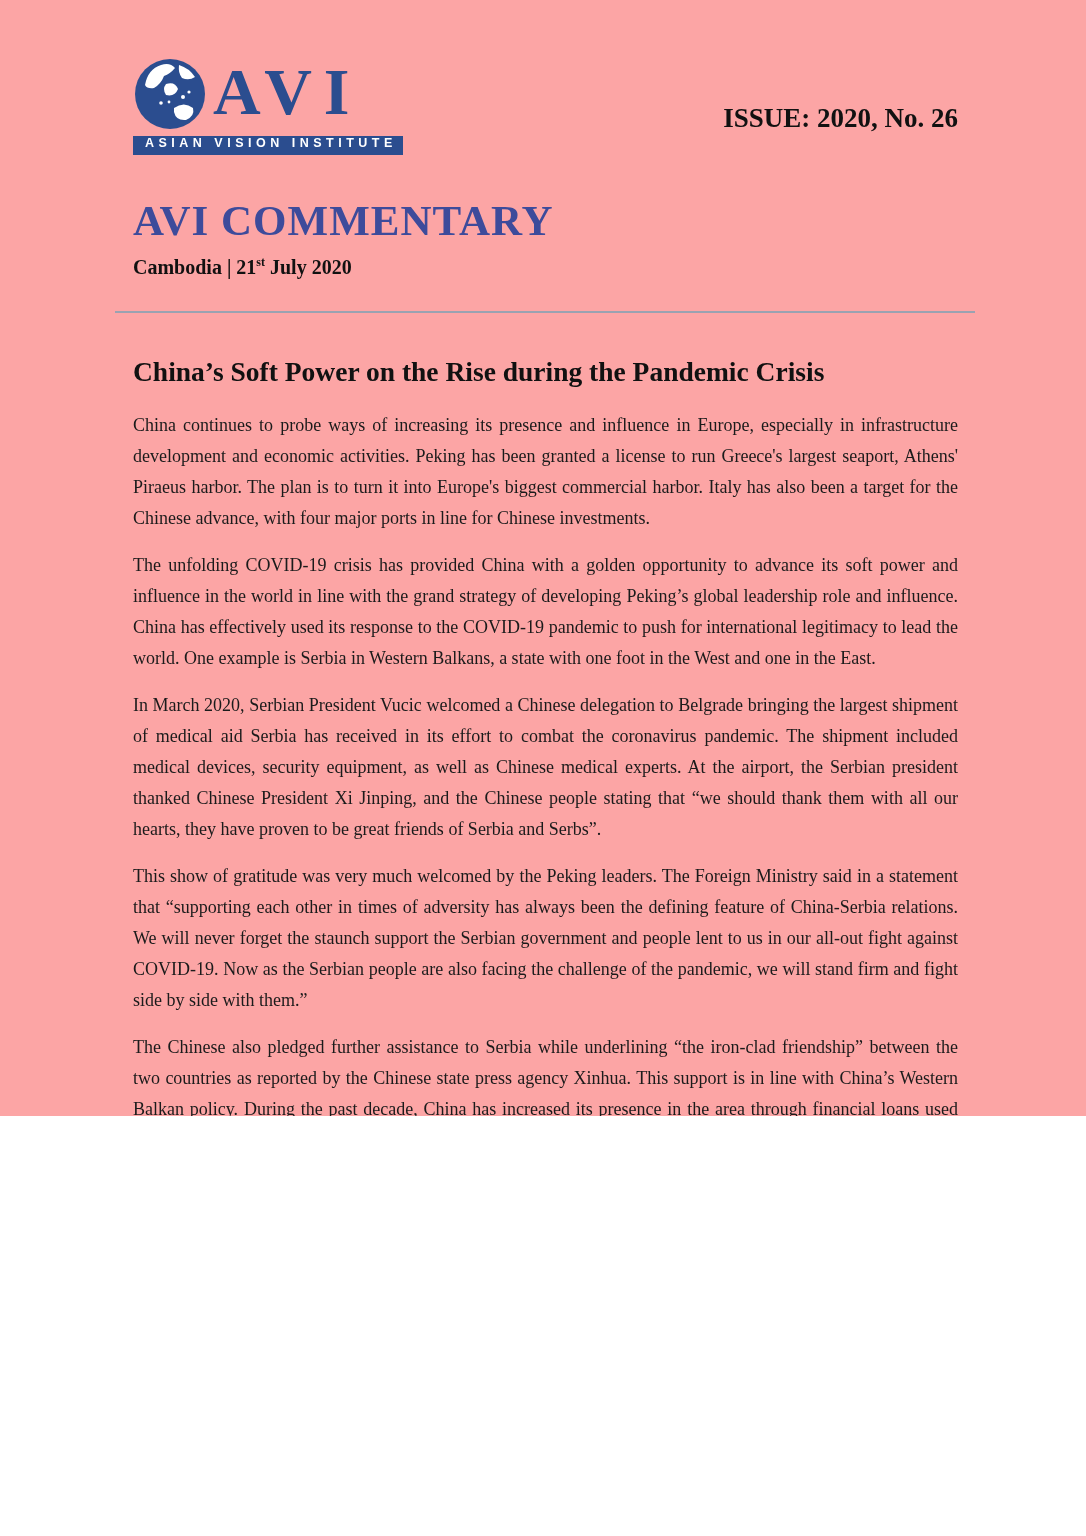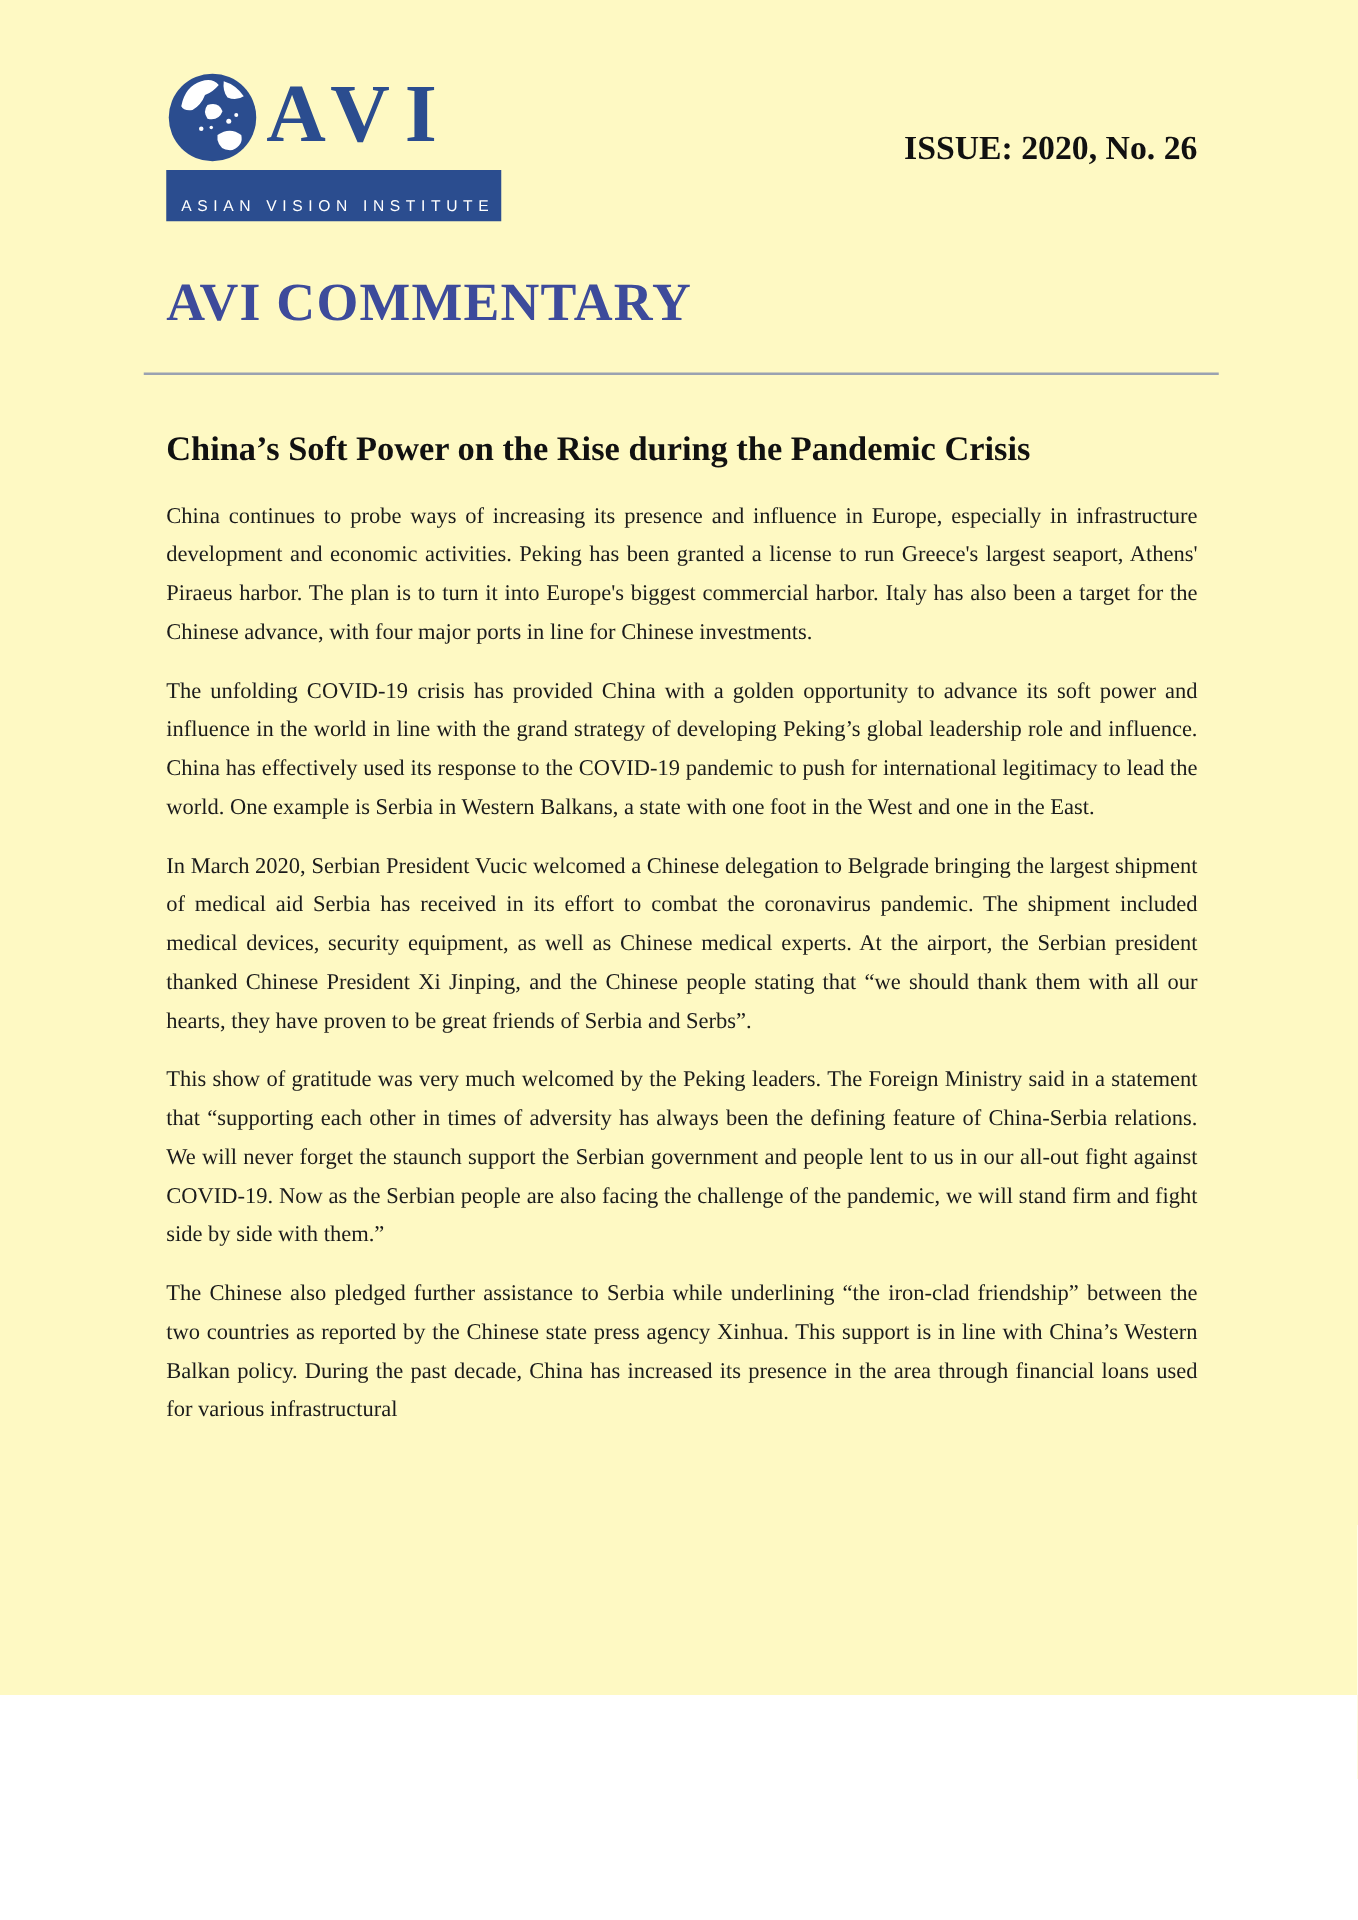--- a/index.html
+++ b/index.html
@@ -1,21 +1,21 @@
 <!DOCTYPE html>
 <html><head>
 <meta charset="utf-8">
 <style>
   html, body { margin: 0; padding: 0; background: #ffffff; }
   .page {
     position: relative;
     width: 1086px;
-    height: 1356px;
+    height: 1116px;
     margin: 0 auto;
-    background: #fef9c3;
+    background: #fca5a5;
     box-sizing: border-box;
     padding: 57px 128px 0 133px;
     font-family: "Liberation Serif", "DejaVu Serif", serif;
     color: #1b1b1b;
     overflow: hidden;
   }
 
   
   .doc-header {
     display: flex;
@@ -39,23 +39,23 @@
     letter-spacing: 12px;
     color: #2B4D8F;
     transform: translateY(-2px);
   }
   .logo-banner {
     margin-top: 5px;
     background: #2B4D8F;
     color: #ffffff;
     font-family: "Liberation Sans", "DejaVu Sans", sans-serif;
     font-size: 12.5px;
-    font-weight: normal;
+    font-weight: bold;
     letter-spacing: 4.5px;
-    padding: 22px 6px 5px 12px;
+    padding: 0 6px 5px 12px;
     text-align: center;
     white-space: nowrap;
   }
   .issue {
     font-size: 27px;
     font-weight: bold;
     margin-top: 46px;
     color: #111111;
     white-space: nowrap;
   }
@@ -150,20 +150,23 @@
         <span class="logo-acronym">AVI</span>
       </div>
       <div class="logo-banner">ASIAN VISION INSTITUTE</div>
     </div>
 
     <div class="issue">ISSUE: 2020, No. 26</div>
   </header>
 
   <div class="pub-title">AVI COMMENTARY</div>
 
+  <div class="dateline">
+    <span>Cambodia | 21</span><sup>st</sup><span> July 2020</span>
+  </div>
 
   <hr class="header-rule">
 
   <main>
     <h1 class="article-title">China’s Soft Power on the Rise during the Pandemic Crisis</h1>
 
     <p class="body-para">China continues to probe ways of increasing its presence and influence in Europe, especially in infrastructure development and economic activities. Peking has been granted a license to run Greece's largest seaport, Athens' Piraeus harbor. The plan is to turn it into Europe's biggest commercial harbor. Italy has also been a target for the Chinese advance, with four major ports in line for Chinese investments.</p>
     <p class="body-para">The unfolding COVID-19 crisis has provided China with a golden opportunity to advance its soft power and influence in the world in line with the grand strategy of developing Peking’s global leadership role and influence. China has effectively used its response to the COVID-19 pandemic to push for international legitimacy to lead the world. One example is Serbia in Western Balkans, a state with one foot in the West and one in the East.</p>
     <p class="body-para">In March 2020, Serbian President Vucic welcomed a Chinese delegation to Belgrade bringing the largest shipment of medical aid Serbia has received in its effort to combat the coronavirus pandemic. The shipment included medical devices, security equipment, as well as Chinese medical experts. At the airport, the Serbian president thanked Chinese President Xi Jinping, and the Chinese people stating that “we should thank them with all our hearts, they have proven to be great friends of Serbia and Serbs”.</p>
     <p class="body-para">This show of gratitude was very much welcomed by the Peking leaders. The Foreign Ministry said in a statement that “supporting each other in times of adversity has always been the defining feature of China-Serbia relations. We will never forget the staunch support the Serbian government and people lent to us in our all-out fight against COVID-19. Now as the Serbian people are also facing the challenge of the pandemic, we will stand firm and fight side by side with them.”</p>

